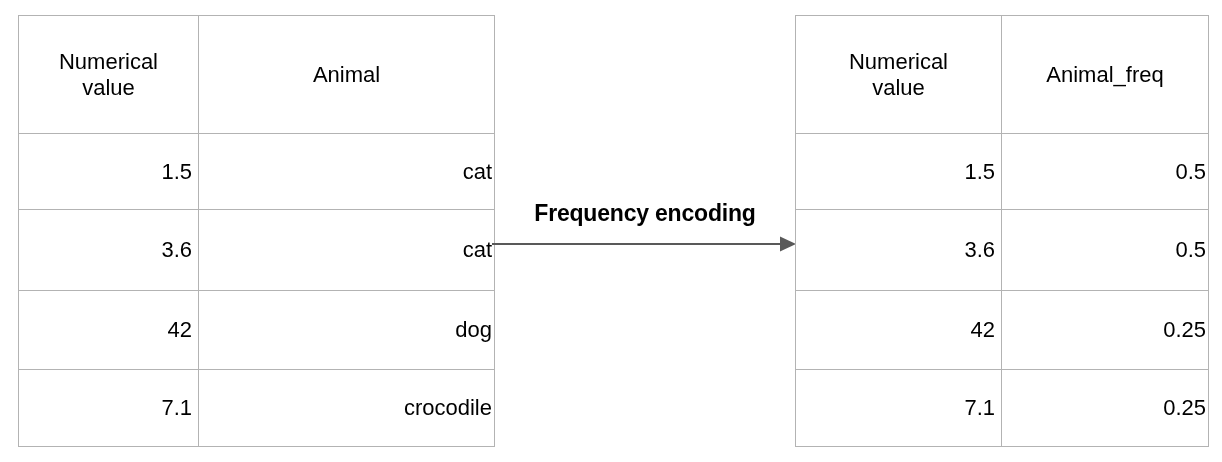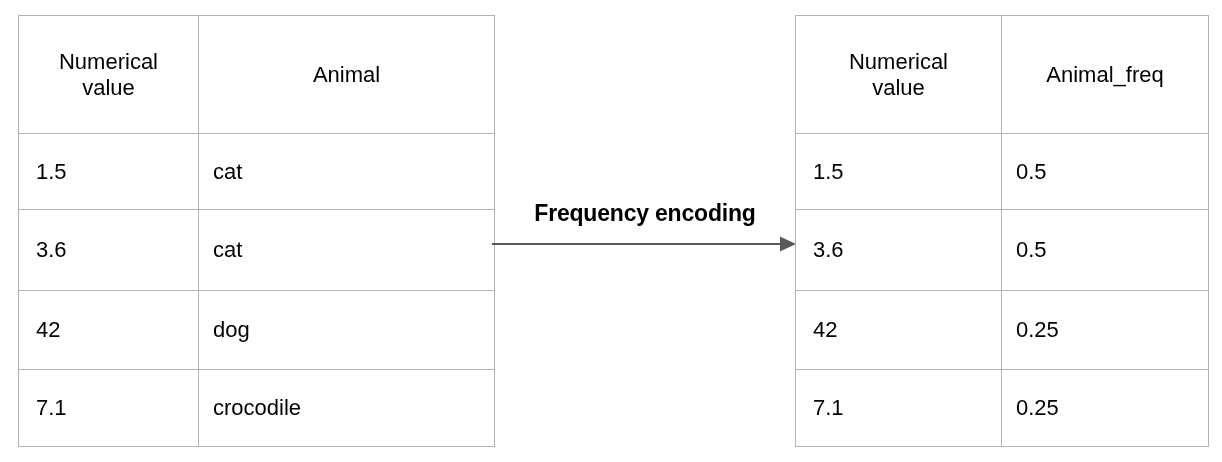--- a/index.html
+++ b/index.html
@@ -38,26 +38,26 @@
     color: #000000;
     vertical-align: middle;
     background: #ffffff;
   }
   .data-table .hdr-cell {
     text-align: center;
     height: 117px;
     padding: 0 6px;
   }
   .data-table .num-cell {
-    text-align: left;
-    padding: 0 17px;
+    text-align: right;
+    padding: 0 6px;
   }
   .data-table .txt-cell {
-    text-align: left;
-    padding: 0 14px;
+    text-align: right;
+    padding: 0 2px;
   }
 
   
   #table-source {
     left: 18px;
     top: 15px;
     width: 476px;
   }
   #table-source col.c-num { width: 180px; }
   #table-source col.c-txt { width: 296px; }

